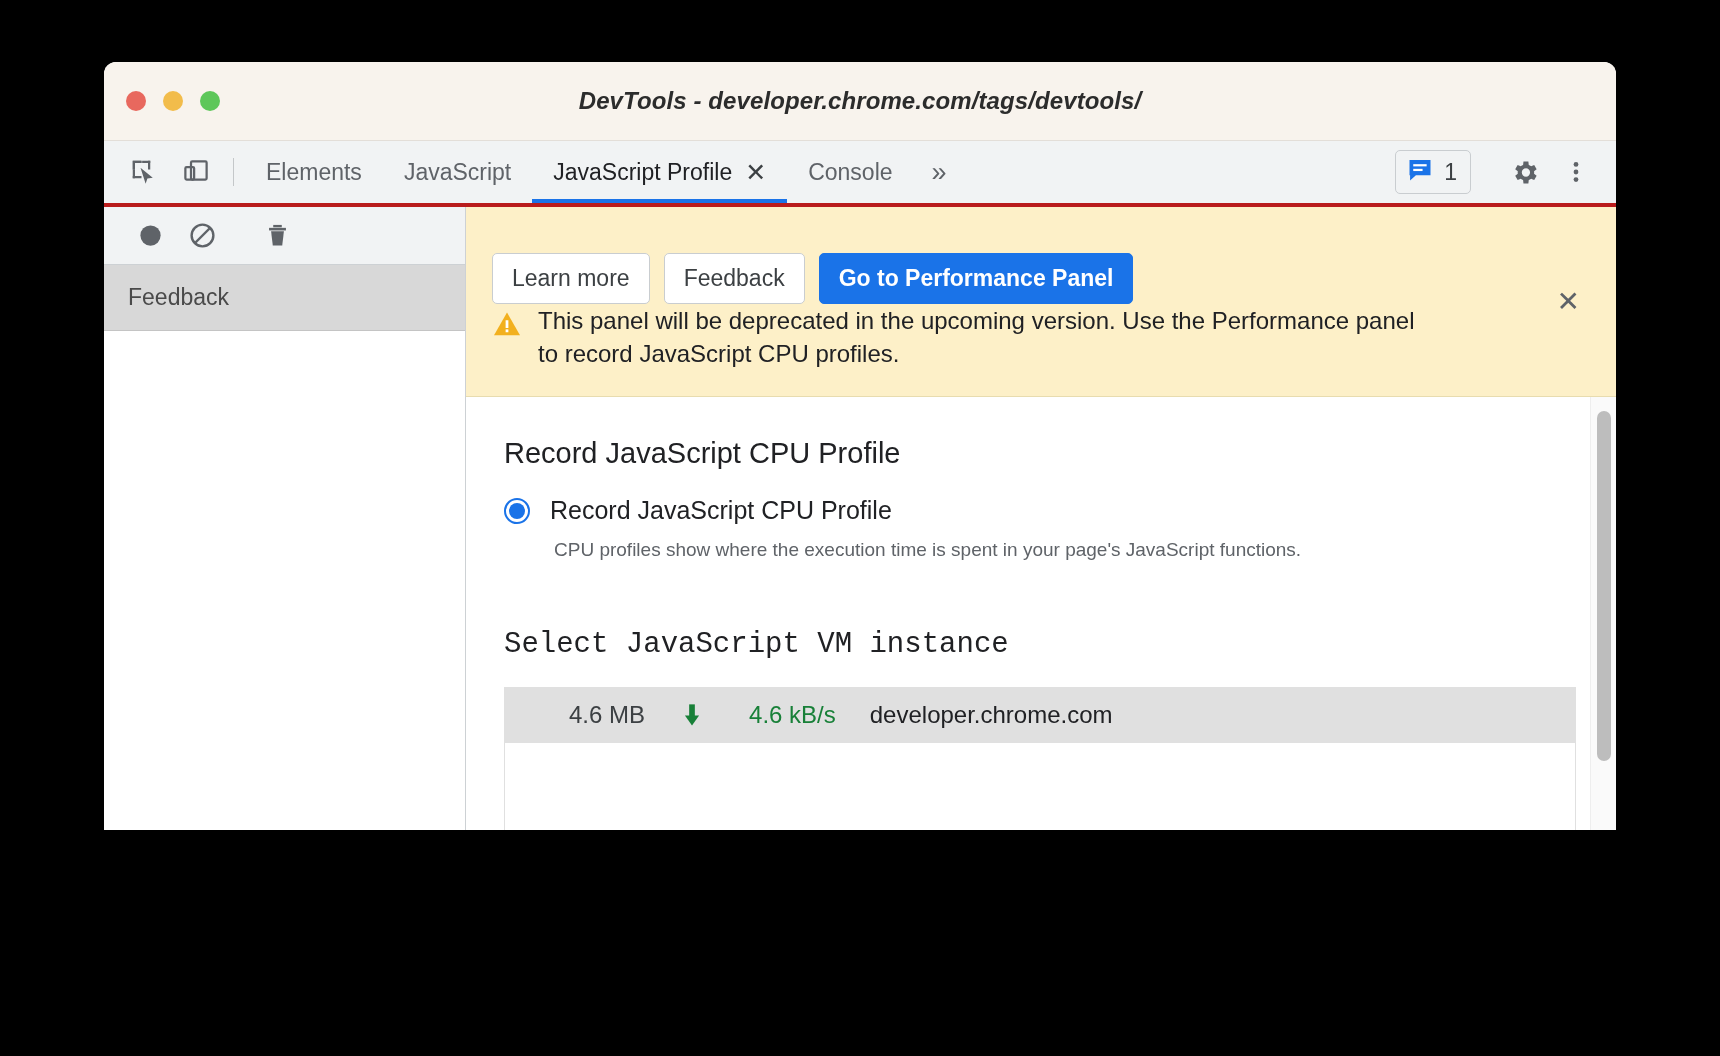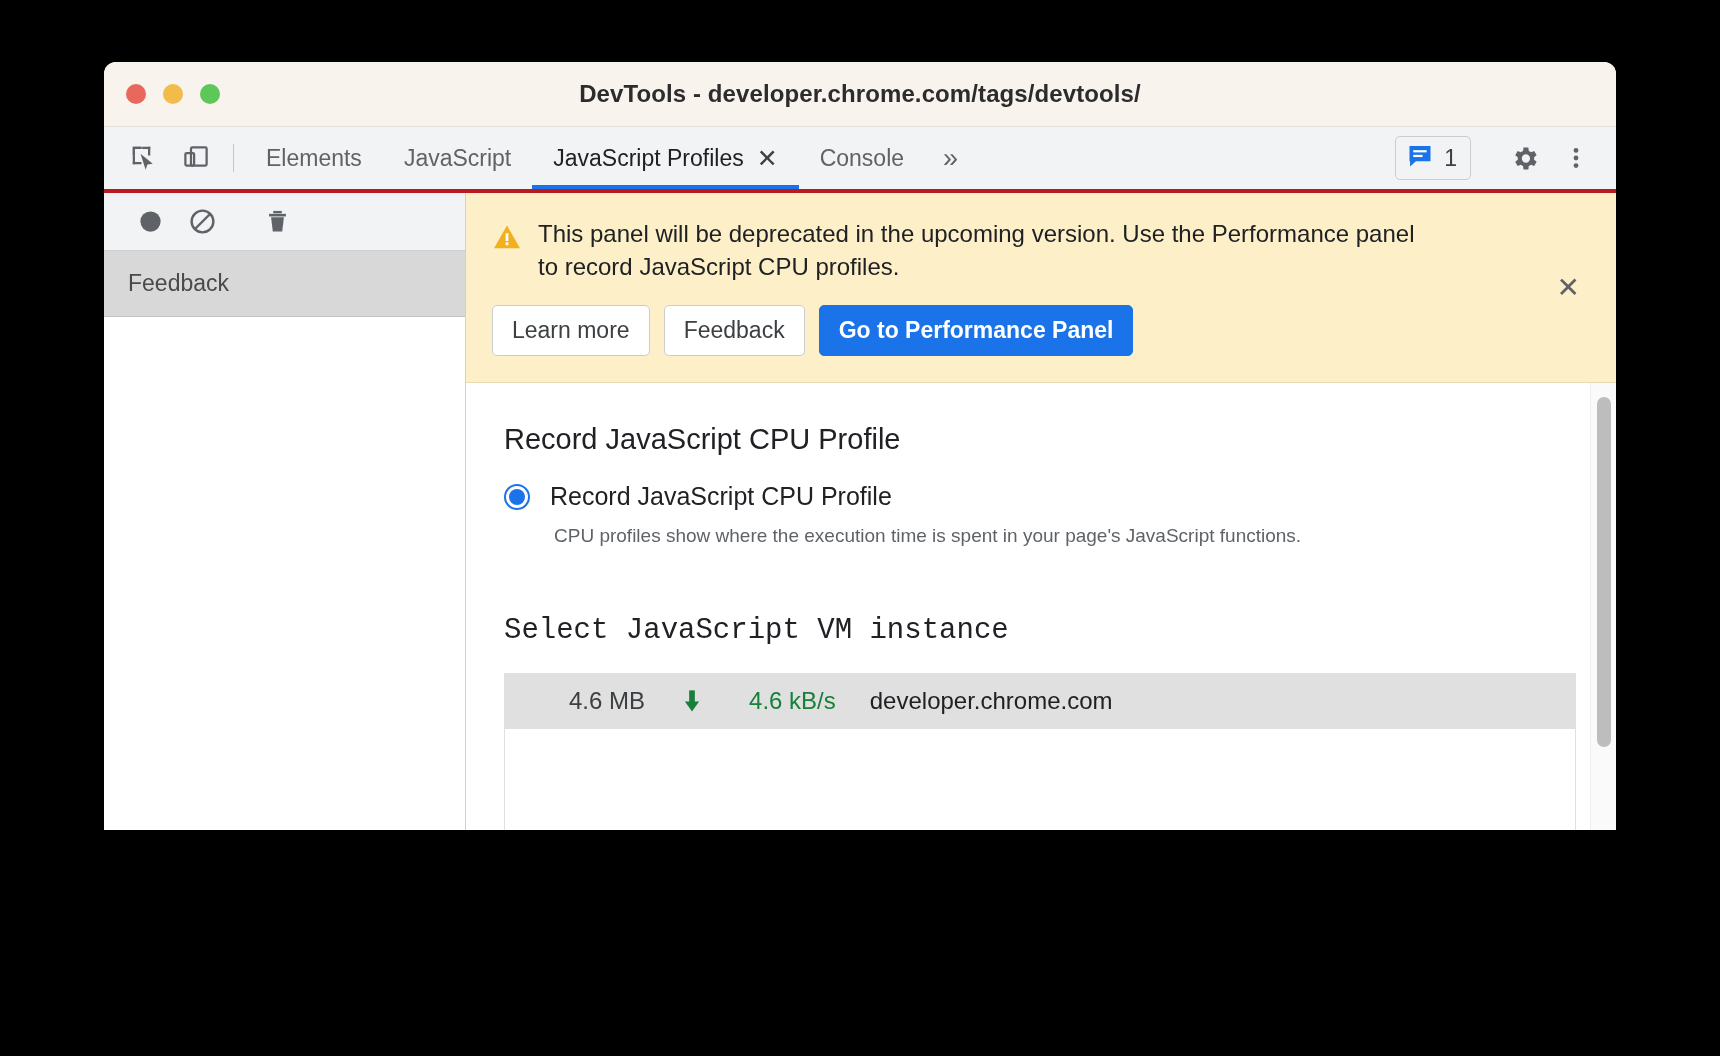--- a/index.html
+++ b/index.html
@@ -16,26 +16,26 @@
     left: 104px; top: 62px;
     width: 1512px; height: 768px;
     border-radius: 12px 12px 0 0;
     overflow: hidden;
     background: #fff;
     display: flex; flex-direction: column;
   }
 
   
   #titlebar {
-    height: 65px;
+    height: 79px;
     background: #f8f3ed;
     border-bottom: 1px solid #e3ded8;
     position: relative;
     flex: 0 0 auto;
-    display: flex; align-items: center;
+    display: flex; align-items: center; font-style: italic;
   }
   .lights { display: flex; gap: 17px; margin-left: 22px; }
   .light { width: 20px; height: 20px; border-radius: 50%; }
   .light.red    { background: #e8685e; }
   .light.yellow { background: #f2bc4b; }
   .light.green  { background: #5ec75a; }
   #titlebar-title {
     position: absolute; left: 0; right: 0; text-align: center;
     font-size: 24px; font-weight: bold; color: #2c2c2c;
     letter-spacing: 0.1px;
@@ -205,21 +205,21 @@
 
     <div class="vsep"></div>
 
     <div class="tab">
       <span>Elements</span>
     </div>
     <div class="tab">
       <span>JavaScript</span>
     </div>
     <div class="tab active">
-      <span>JavaScript Profiles</span>
+      <span>JavaScript Profile</span>
       <span class="tabclose">✕</span>
     </div>
     <div class="tab">
       <span>Console</span>
     </div>
 
     <div class="chev">»</div>
 
     <div id="tabbar-right">
       <div id="msgcount">
@@ -276,34 +276,34 @@
         </div>
       </div>
 
       <div id="prof-header">Feedback</div>
       <div id="prof-list"></div>
     </div>
 
     <div id="rightpane">
 
       <div id="banner">
+        <div id="banner-buttons">
+          <button class="bbtn">Learn more</button>
+          <button class="bbtn">Feedback</button>
+          <button class="bbtn primary">Go to Performance Panel</button>
+        </div>
         <div id="banner-msgrow">
           <span style="flex:0 0 auto;padding-top:5px;">
             <svg width="30" height="30" viewBox="0 0 24 24">
               <path d="M12 2.8 L22.4 21 H1.6 Z" fill="#f2b01e"></path>
               <rect x="10.9" y="9" width="2.2" height="6.2" fill="#fff"></rect>
               <rect x="10.9" y="16.3" width="2.2" height="2.3" fill="#fff"></rect>
             </svg>
           </span>
           <div id="banner-text">This panel will be deprecated in the upcoming version. Use the Performance panel to record JavaScript CPU profiles.</div>
-        </div>
-        <div id="banner-buttons">
-          <button class="bbtn">Learn more</button>
-          <button class="bbtn">Feedback</button>
-          <button class="bbtn primary">Go to Performance Panel</button>
         </div>
         <div id="banner-close">✕</div>
       </div>
 
       <div id="content">
         <div id="content-inner">
 
           <h2 class="sec-title">Record JavaScript CPU Profile</h2>
 
           <div class="radio-row">

